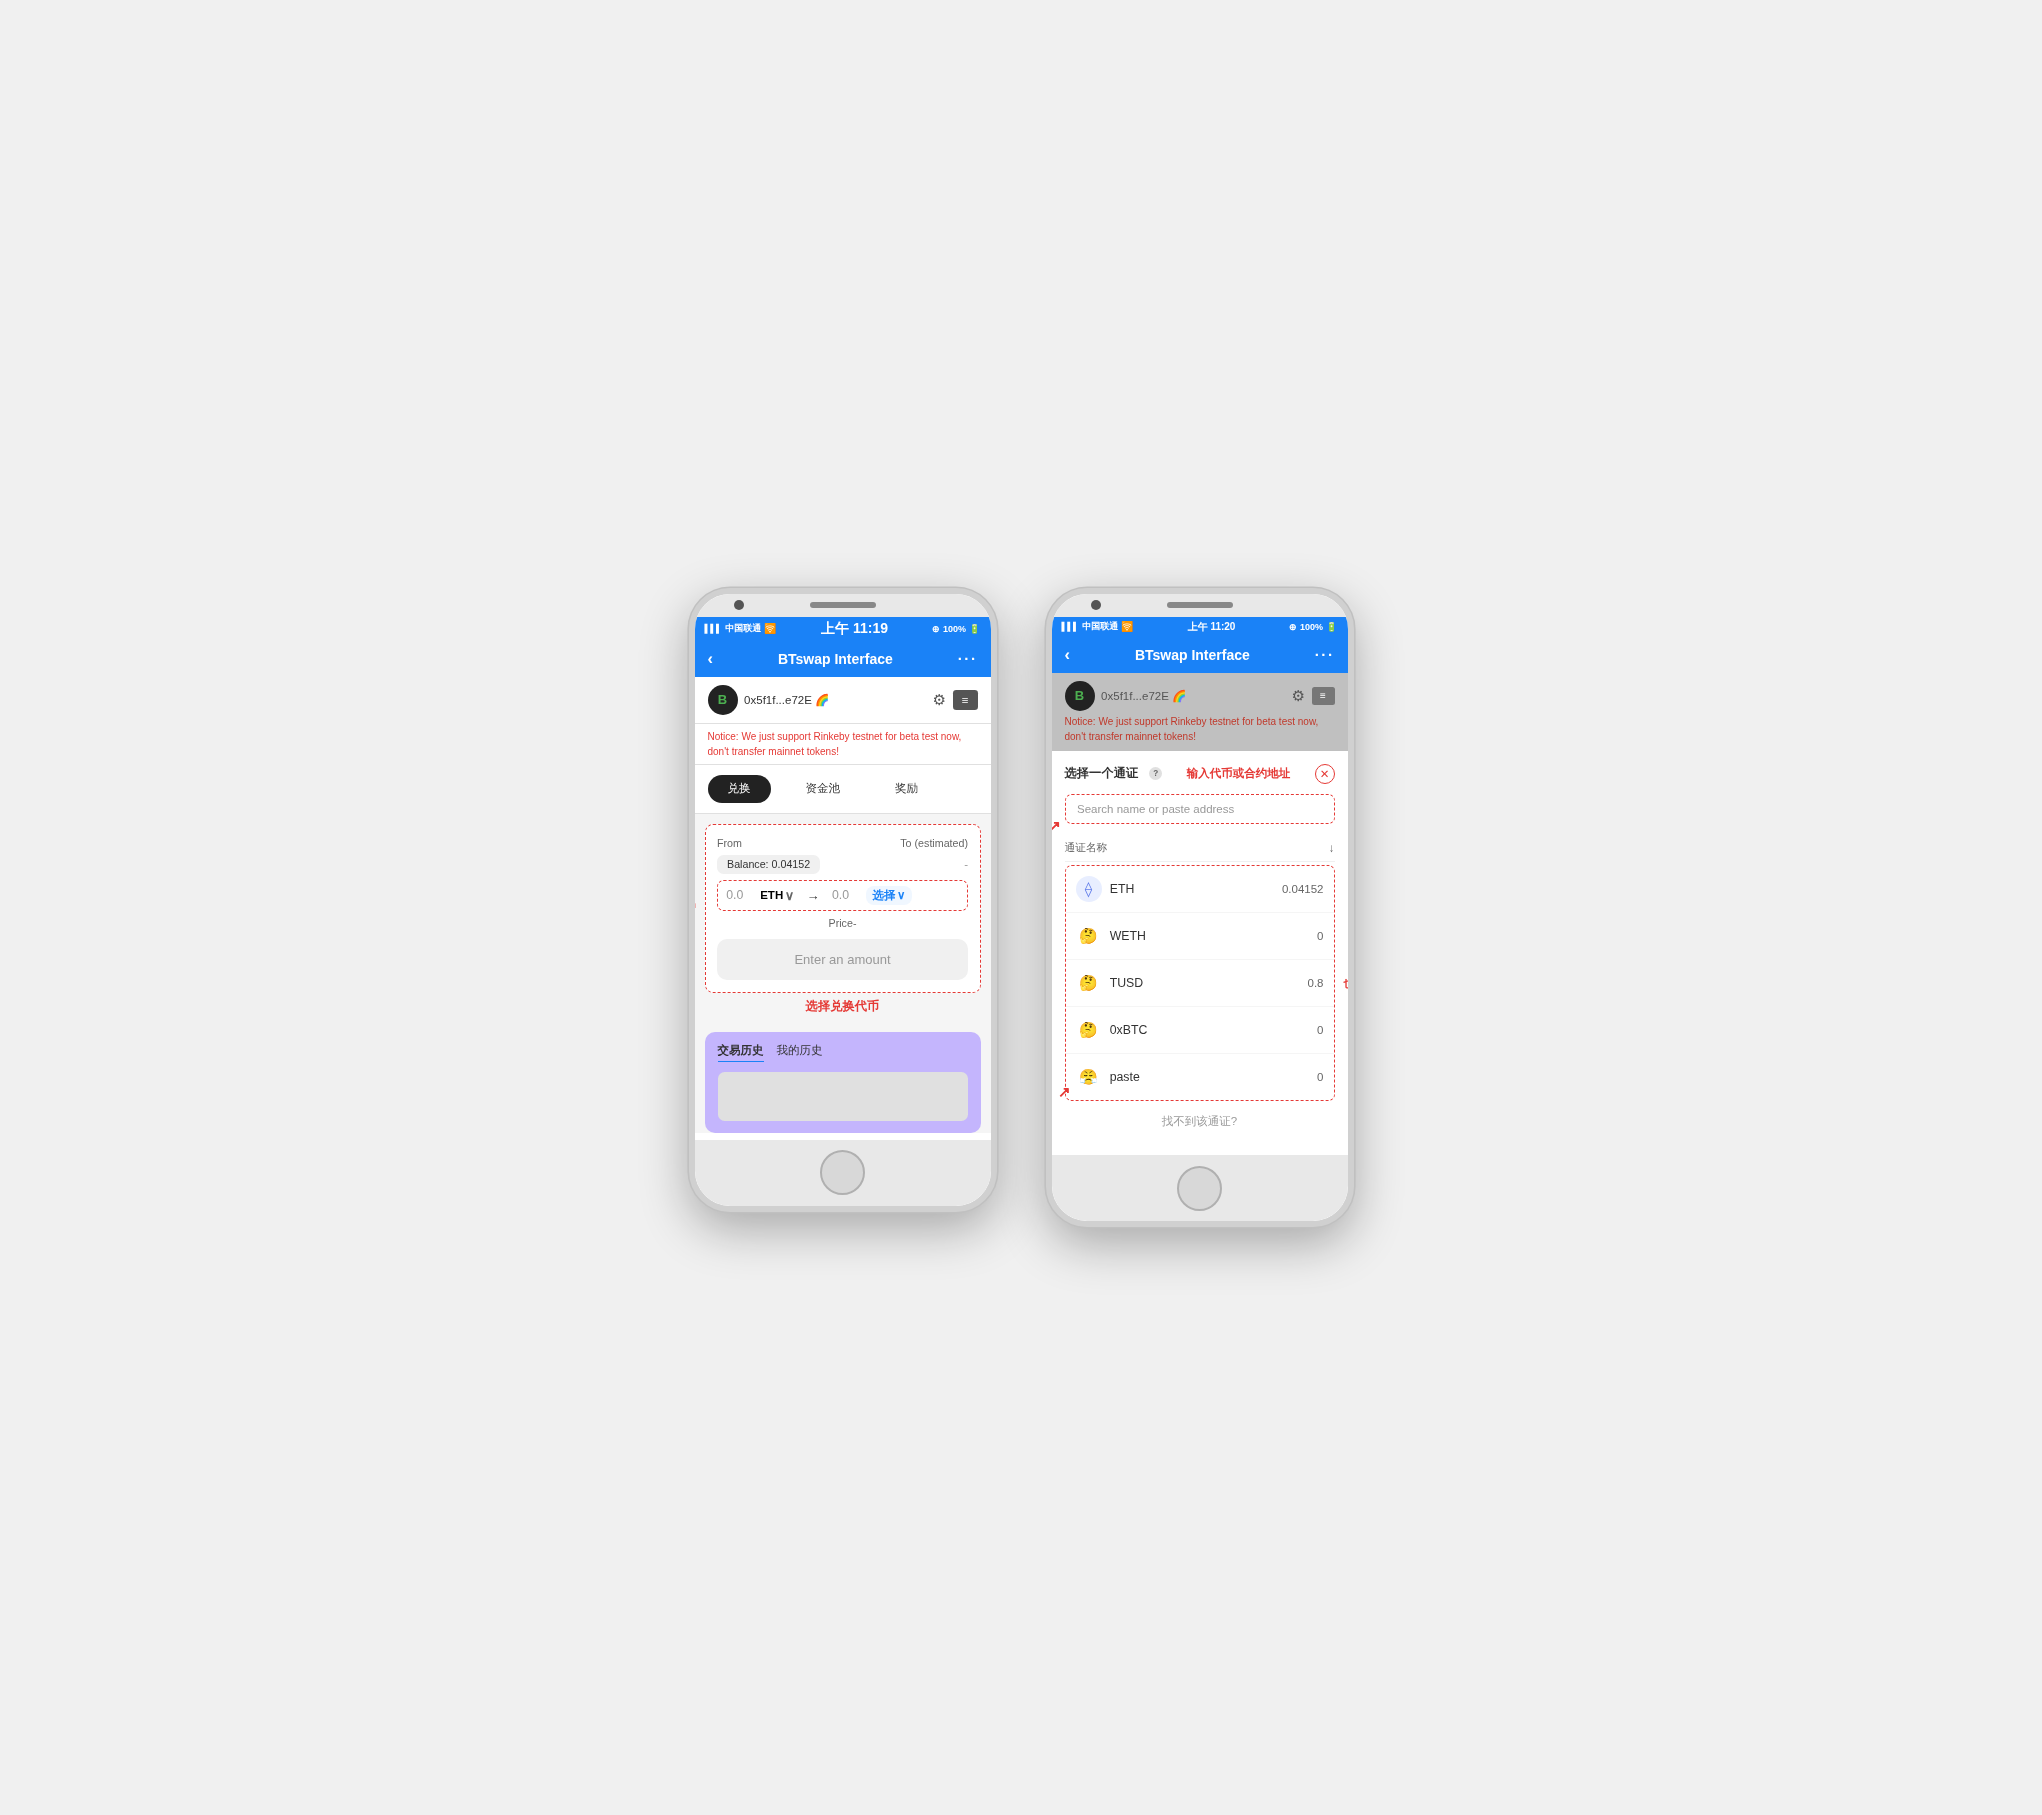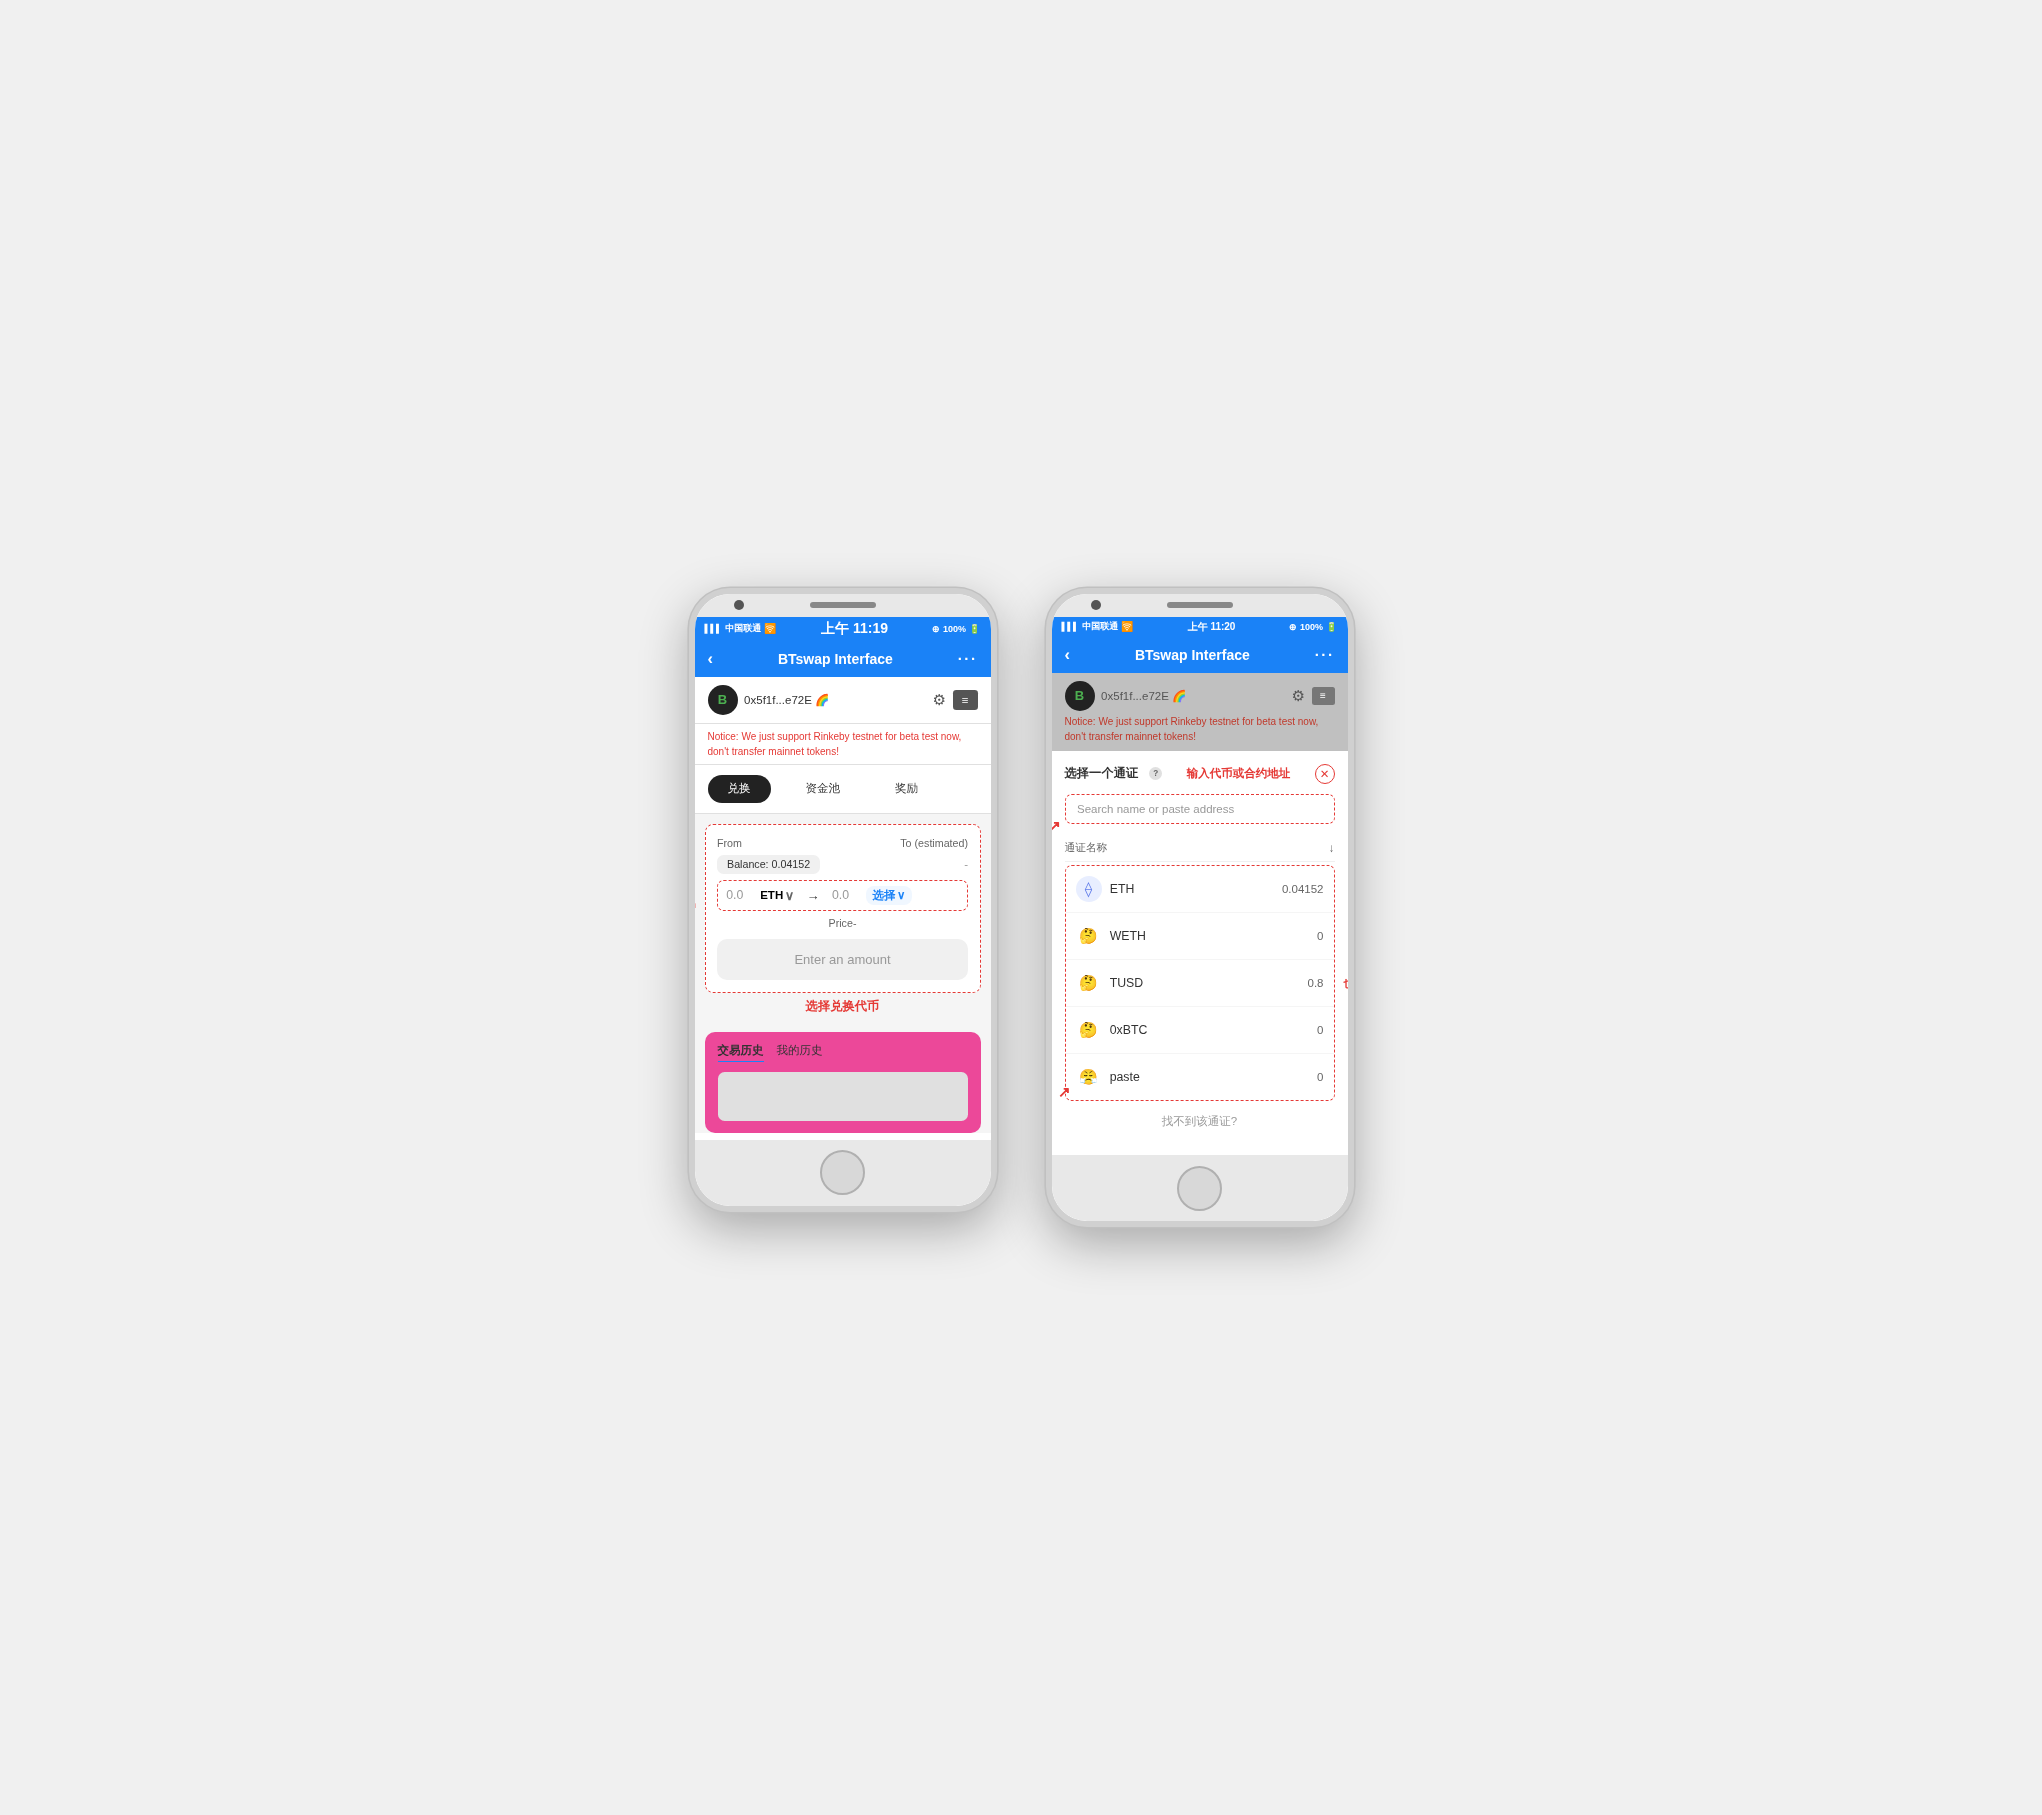--- a/index.html
+++ b/index.html
@@ -240,21 +240,21 @@
 
     
     .red-arrow {
       color: #e53935;
       font-size: 15px;
       font-weight: bold;
     }
 
     
     .history-section {
-      background: #ec4899;
+      background: #c4b5fd;
       margin: 6.6px 10px;
       border-radius: 10px;
       padding: 11.5px 13px;
     }
     .history-tabs {
       display: flex;
       gap: 13px;
       font-size: 11.5px;
       color: #333;
     }

